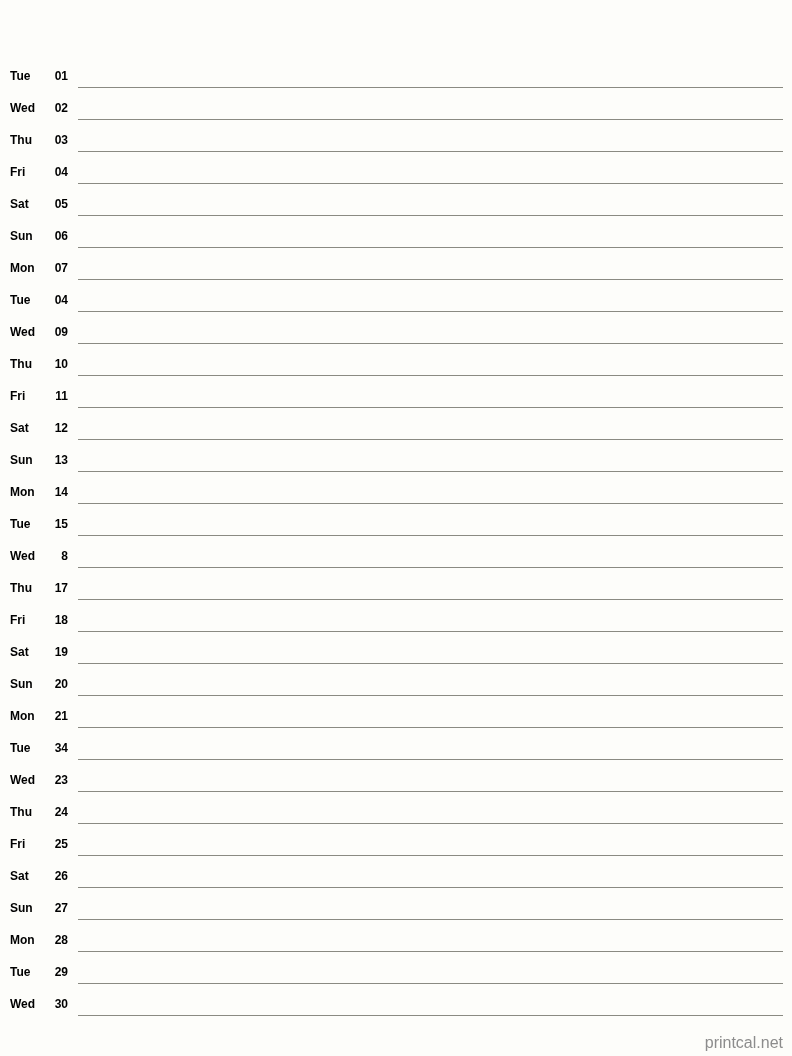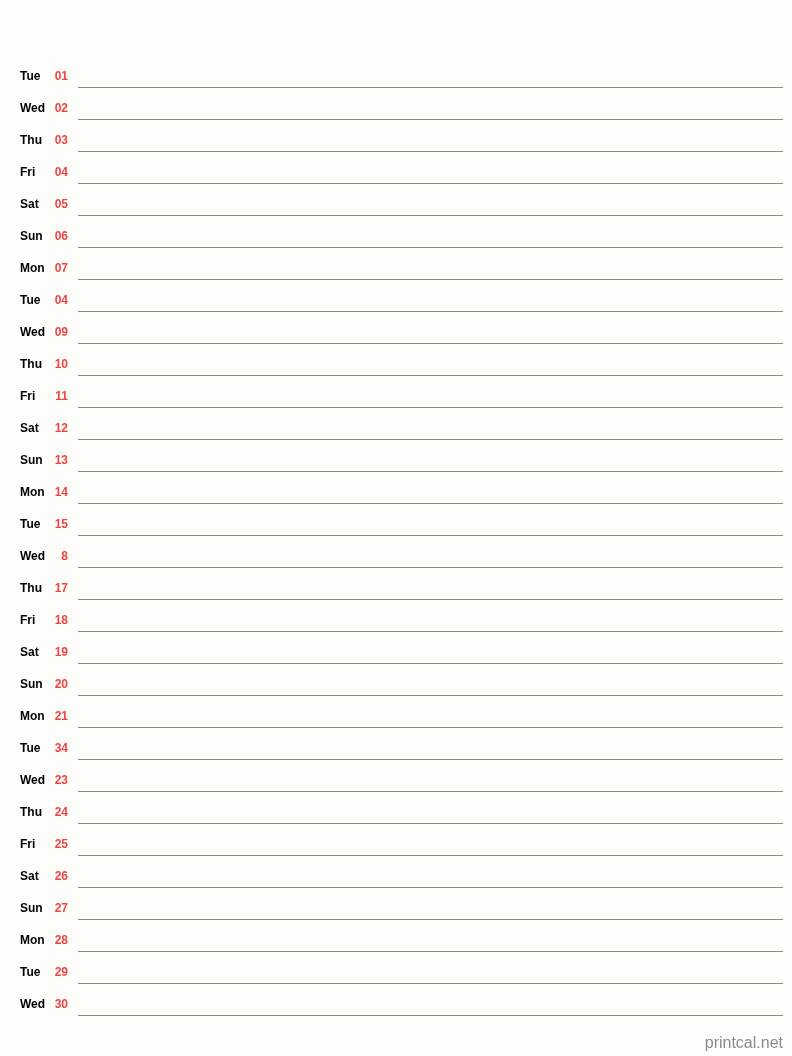--- a/index.html
+++ b/index.html
@@ -55,31 +55,30 @@
     position: absolute;
     left: 10px;
     top: 4px;
     width: 38px;
     font-size: 12px;
     font-weight: bold;
     line-height: 16px;
     color: #000000;
     text-align: left;
     white-space: nowrap;
-    margin-left: 10px;
   }
   .day-number {
     position: absolute;
     left: 48px;
     top: 4px;
     width: 20px;
     font-size: 12px;
     font-weight: bold;
     line-height: 16px;
-    color: #ef4444;
+    color: #000000;
     text-align: right;
     white-space: nowrap;
   }
   .day-writing-line {
     position: absolute;
     left: 78px;
     right: 9px;
     top: 23px;
     height: 0;
     border-bottom: 1px solid #8a8a82;

